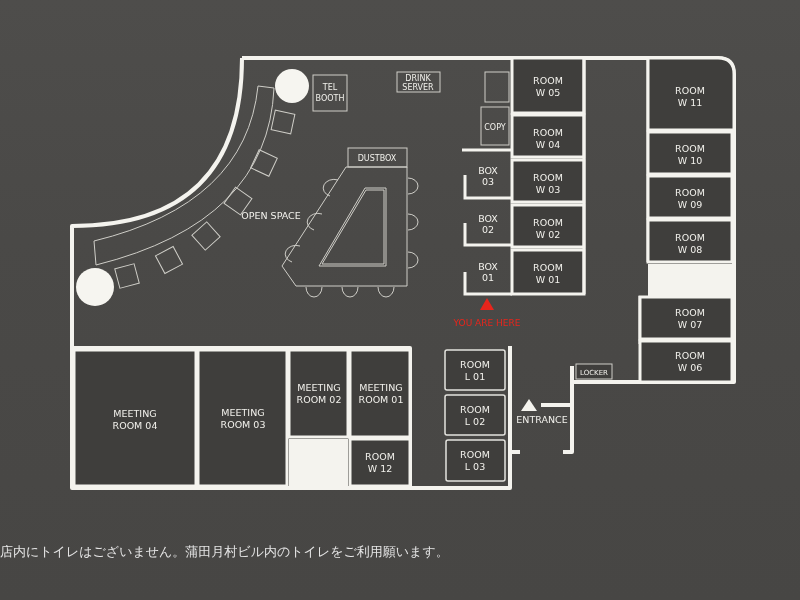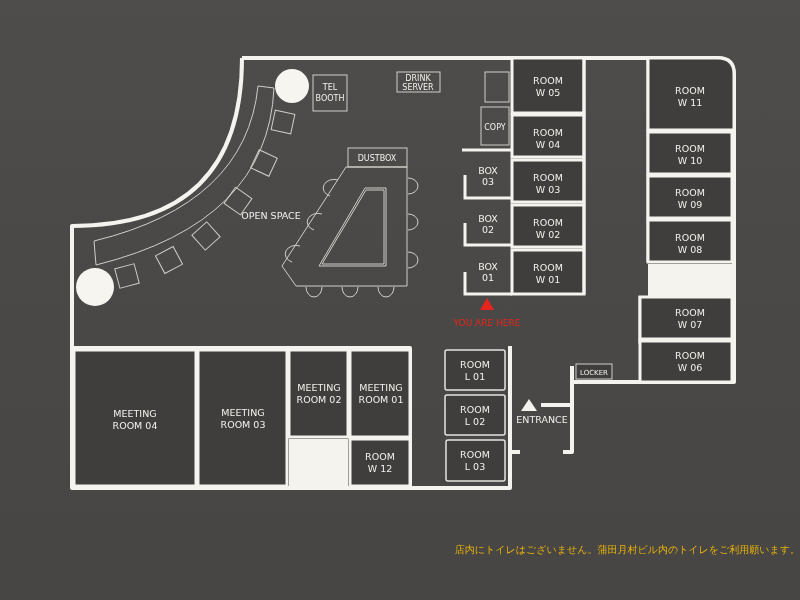--- a/index.html
+++ b/index.html
@@ -11,21 +11,21 @@
   .board {
     position: absolute; left: 0; top: 0; width: 800px; height: 600px;
     background: linear-gradient(180deg, #4e4d4b 0%, #4a4947 40%, #474644 100%);
   }
   svg { position: absolute; left: 0; top: 0; }
   .lbl { fill: #f2f1ec; font-family: "DejaVu Sans", sans-serif; font-size: 9.5px; text-anchor: middle; }
   .lbl-s { fill: #f2f1ec; font-family: "DejaVu Sans", sans-serif; font-size: 8px; text-anchor: middle; }
   .here { fill: #e8251c; font-family: "DejaVu Sans", sans-serif; font-size: 9px; text-anchor: middle; }
   .notice {
     position: absolute; left: 0; width: 800px; top: 543px;
-    text-align: right; color: #eab308; font-size: 10px;
+    text-align: left; color: #e5e5e5; font-size: 13px;
     font-family: "DejaVu Sans", sans-serif;
   }
 </style>
 </head>
 <body>
 
 <div class="board"></div>
 
 <svg width="800" height="600" viewBox="0 0 800 600">
 

